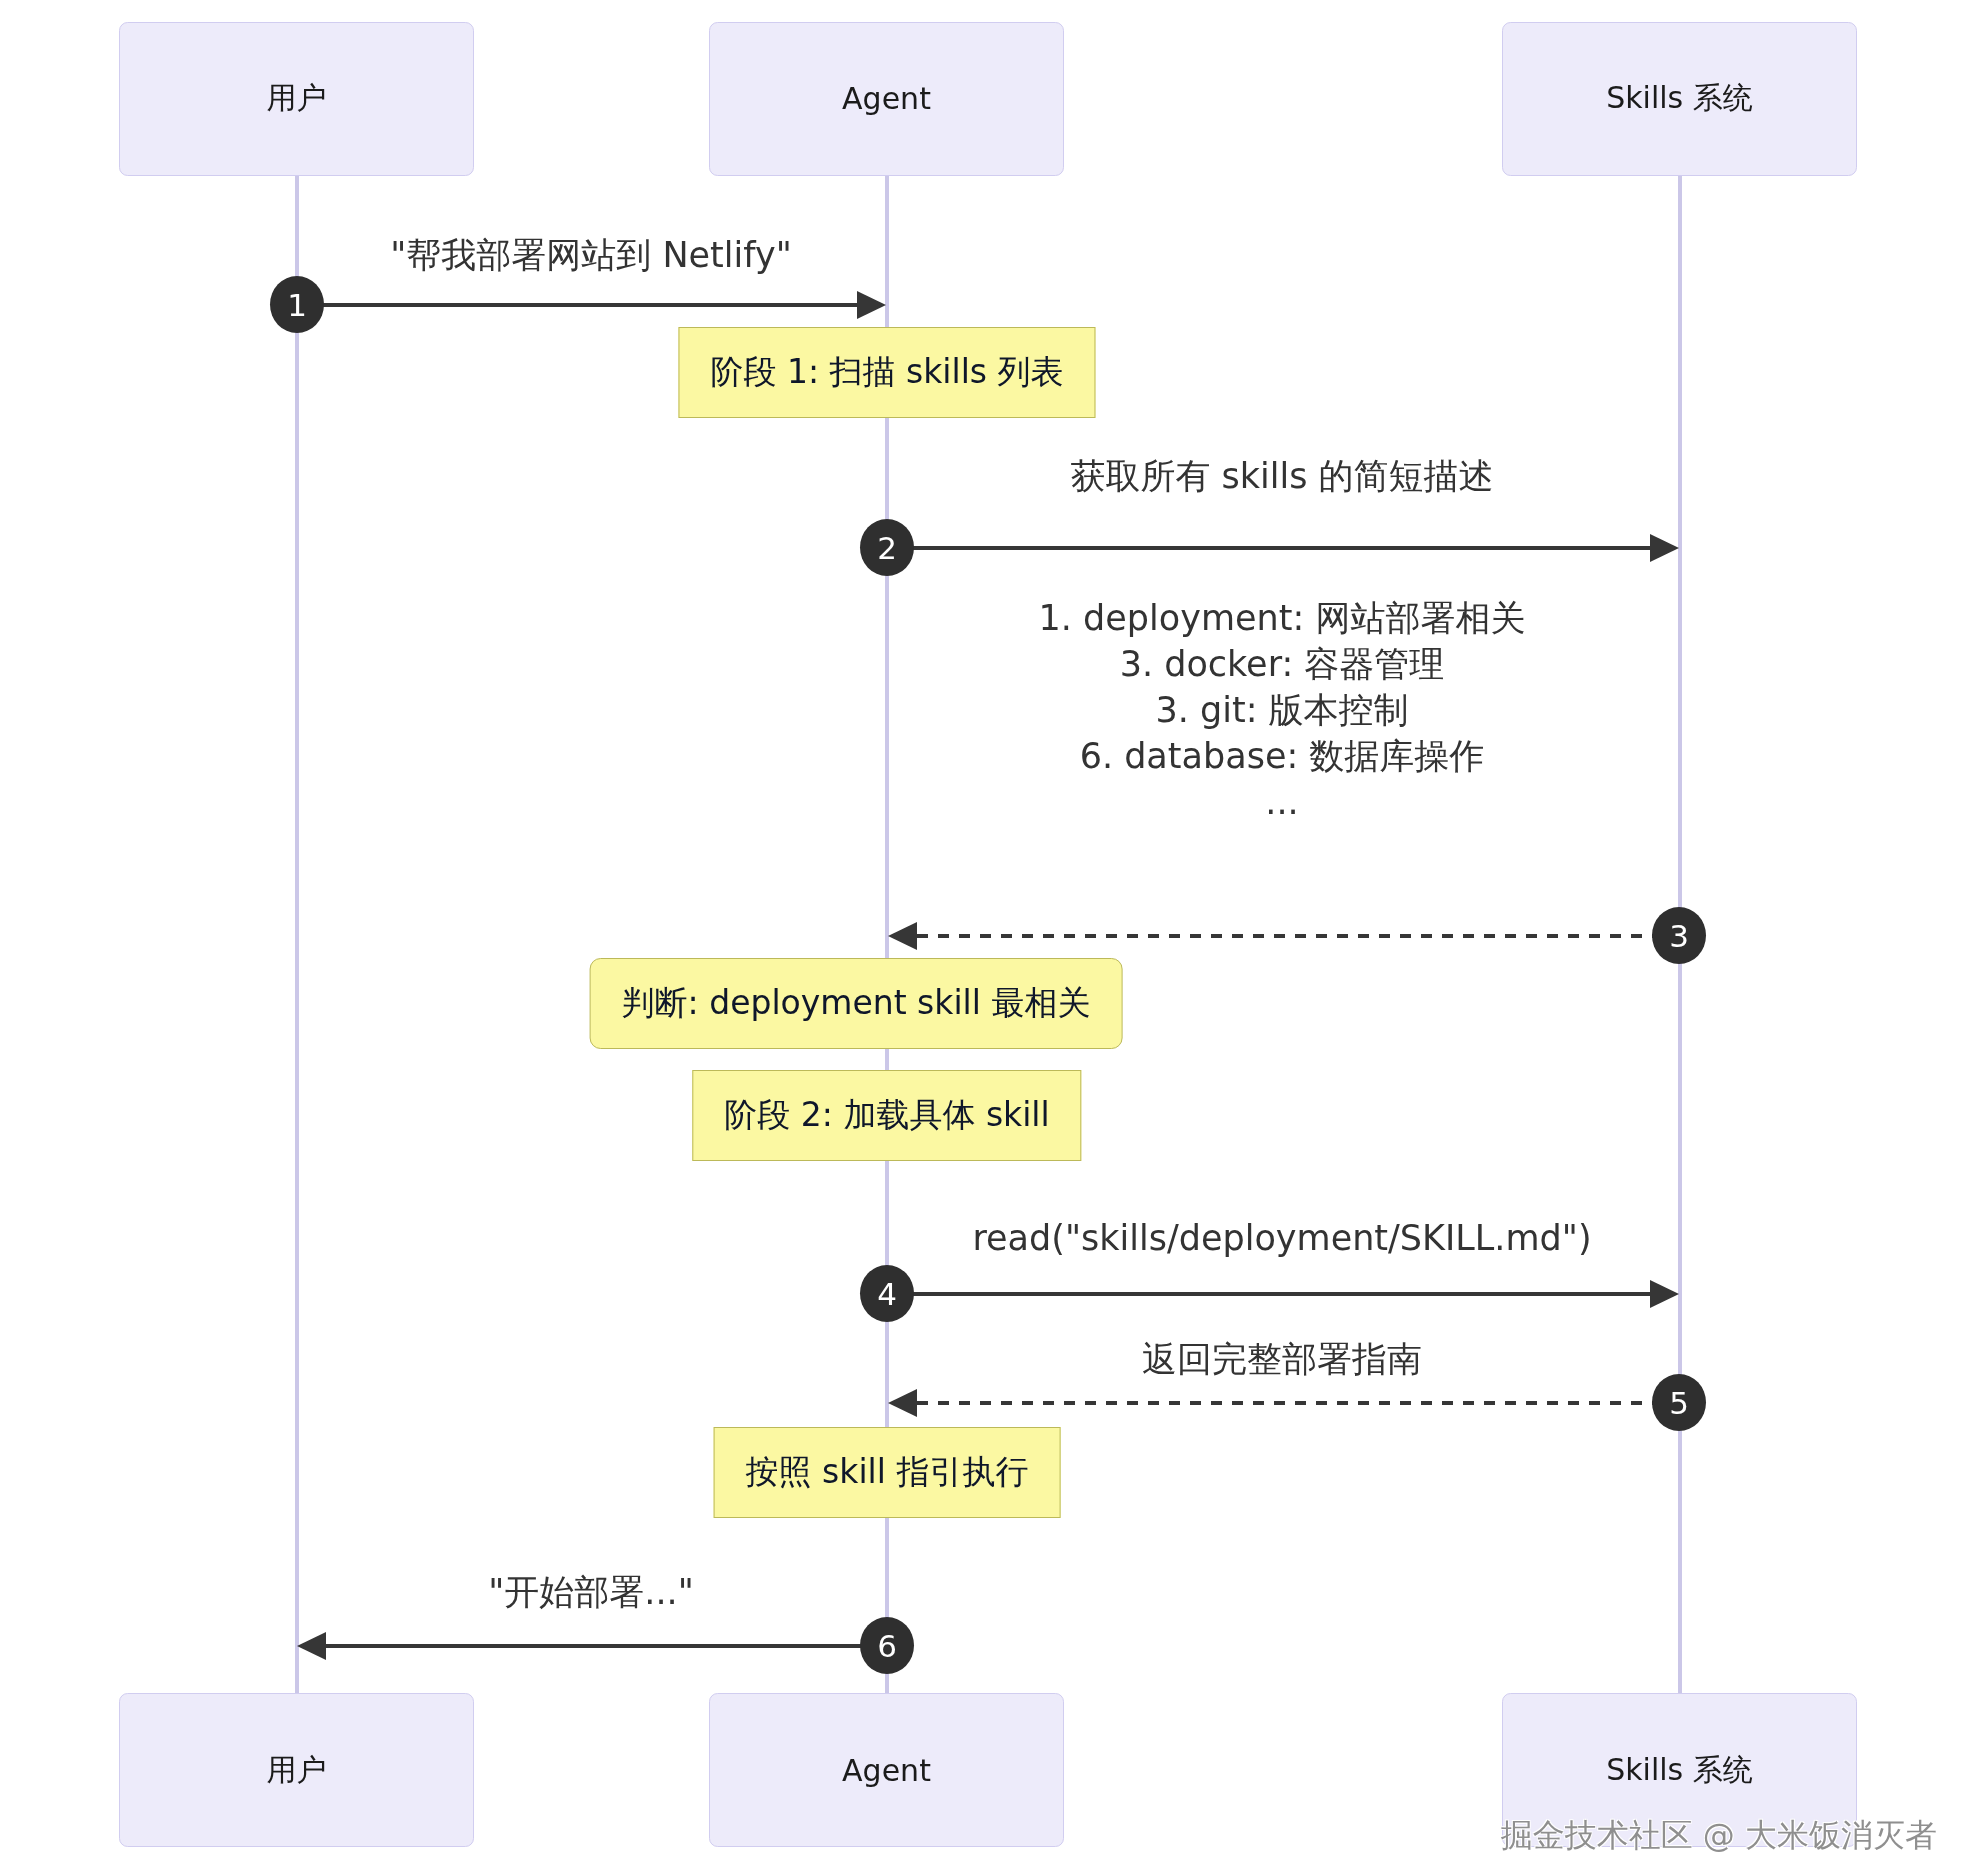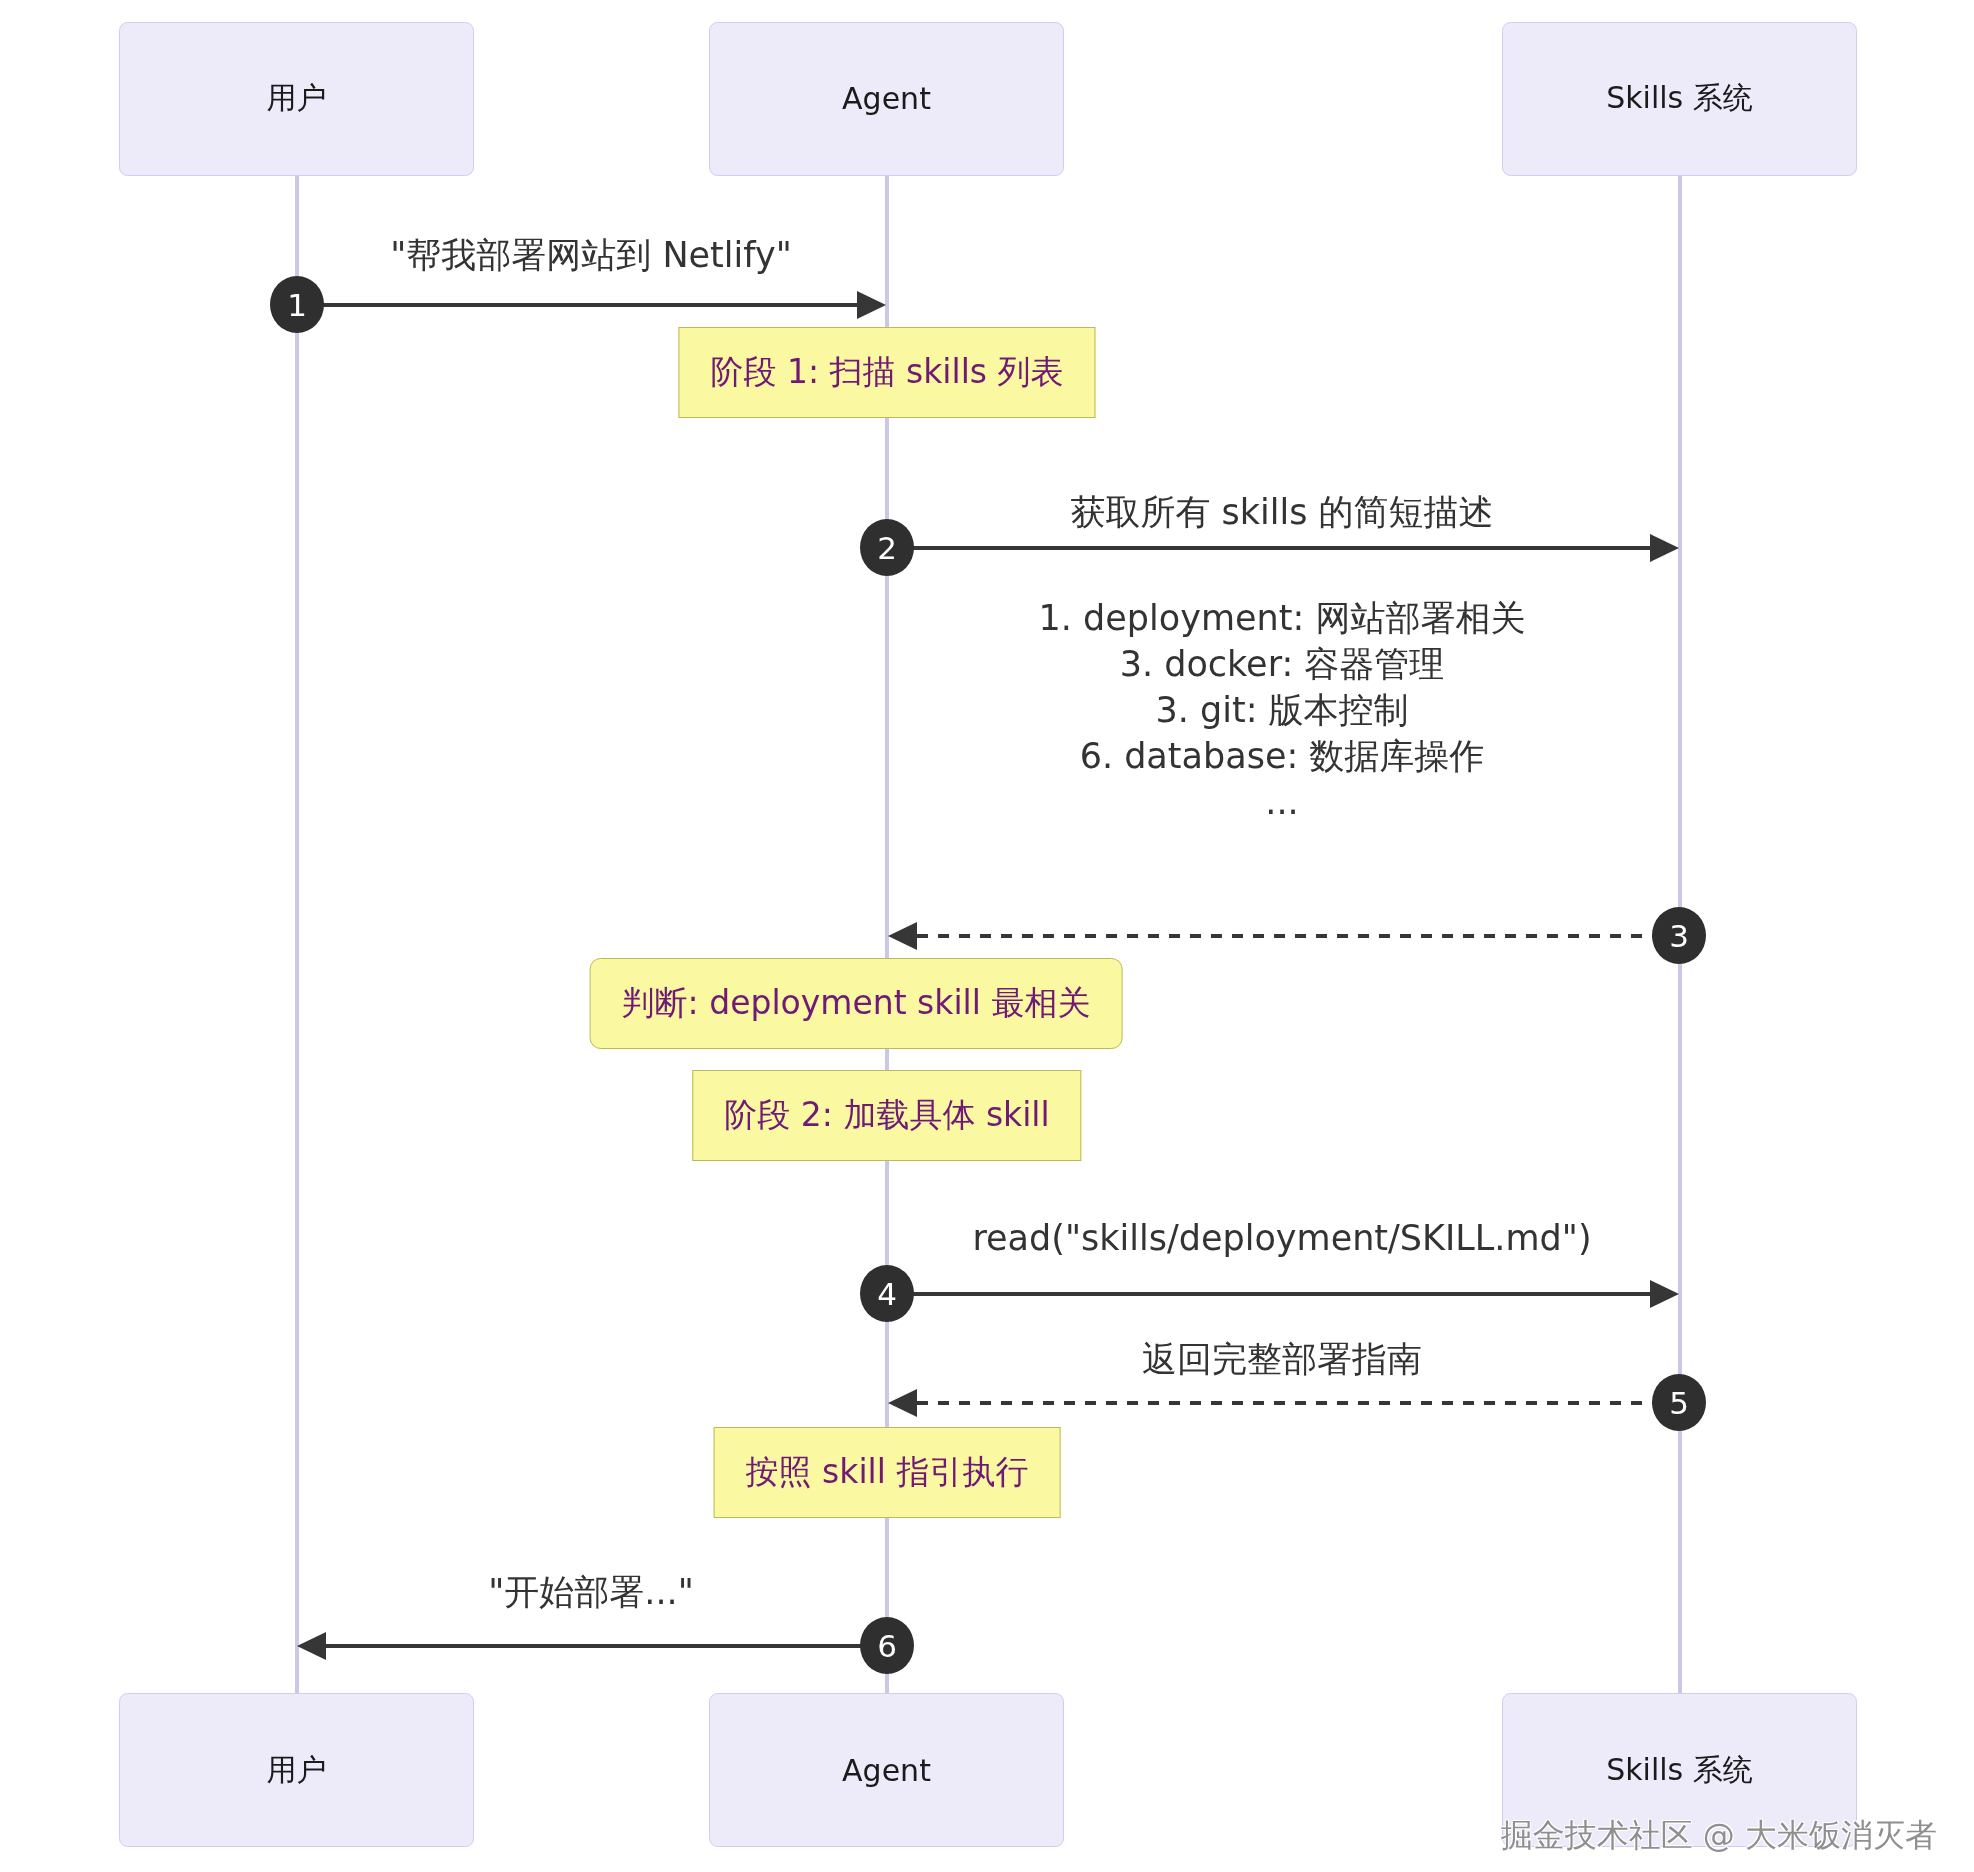--- a/index.html
+++ b/index.html
@@ -69,21 +69,21 @@
   }
   .note{
     position:absolute;
     transform:translateX(-50%);
     white-space:nowrap;
     background:#FBF8A2;
     border:1.7px solid #BCB959;
     box-sizing:border-box;
     height:91px;line-height:87px;
     padding:0 31px;
-    font-size:33px;color:#701a75;
+    font-size:33px;color:#0f172a;
     text-align:center;
   }
   .watermark{
     position:absolute;
     right:38px;top:1814px;
     font-size:32px;color:#8f8f8f;
     white-space:nowrap;
     text-shadow:-0.9px -0.9px 0 #fff,0.9px -0.9px 0 #fff,-0.9px 0.9px 0 #fff,0.9px 0.9px 0 #fff;
   }
 </style>
@@ -106,21 +106,21 @@
     <span>Skills 系统</span>
   </div>
 
   <div class="msg-label" style="left:591px;top:235px;">"帮我部署网站到 Netlify"</div>
   <div class="msg-line" style="left:297px;top:303px;width:564px;"></div>
   <div class="arrowhead-right" style="left:857px;top:291px;"></div>
   <div class="seq-num" style="left:270px;top:276px;">1</div>
 
   <div class="note" style="left:887px;top:327px;">阶段 1: 扫描 skills 列表</div>
 
-  <div class="msg-label" style="left:1282px;top:492px;">获取所有 skills 的简短描述</div>
+  <div class="msg-label" style="left:1282px;top:456px;">获取所有 skills 的简短描述</div>
   <div class="msg-line" style="left:886px;top:546px;width:764px;"></div>
   <div class="arrowhead-right" style="left:1650px;top:534px;"></div>
   <div class="seq-num" style="left:860px;top:519px;">2</div>
 
   <div class="msg-block" style="left:1282px;top:595px;">
     <div>1. deployment: 网站部署相关</div>
     <div>3. docker: 容器管理</div>
     <div>3. git: 版本控制</div>
     <div>6. database: 数据库操作</div>
     <div>...</div>

